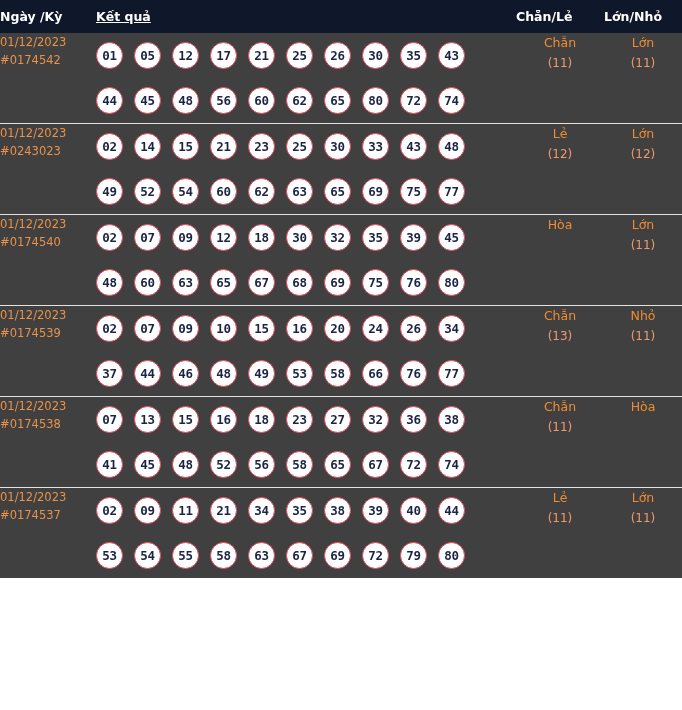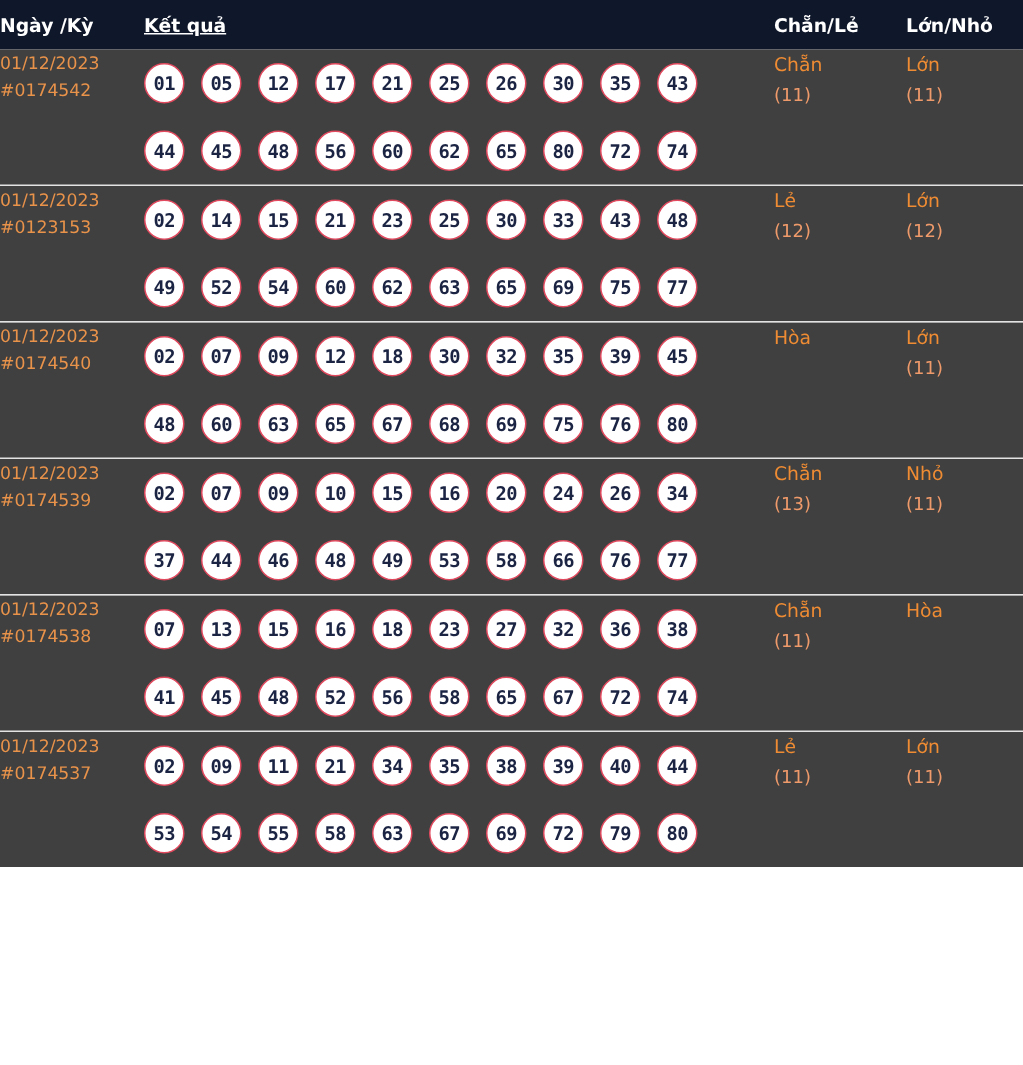--- a/index.html
+++ b/index.html
@@ -74,20 +74,21 @@
     background: #ffffff;
     color: #1b2443;
     font-family: "DejaVu Sans Mono", monospace;
     font-size: 12.5px;
     font-weight: bold;
     letter-spacing: -0.3px;
   }
   .ball:last-child { margin-right: 0; }
 
   .cell-parity, .cell-size {
+    text-align: center;
     padding-top: 16px;
     color: #ef8c33;
     font-size: 12.5px;
     line-height: 20px;
   }
   .verdict-label { display: block; color: #ef8c33; }
   .verdict-count { display: block; color: #ef9a6a; font-size: 12px; }
   .verdict-count:empty { display: none; }
 </style>
 </head>
@@ -139,21 +140,21 @@
           <span class="verdict-count">(11)</span>
         </td>
         <td class="cell-size">
           <span class="verdict-label">Lớn</span>
           <span class="verdict-count">(11)</span>
         </td>
       </tr>
       <tr>
         <td class="cell-date">
           <span class="date-line">01/12/2023</span>
-          <span class="draw-id">#0123153</span>
+          <span class="draw-id">#0243023</span>
         </td>
         <td class="cell-result">
           <div class="ball-row">
             <span class="ball">02</span>
             <span class="ball">14</span>
             <span class="ball">15</span>
             <span class="ball">21</span>
             <span class="ball">23</span>
             <span class="ball">25</span>
             <span class="ball">30</span>

